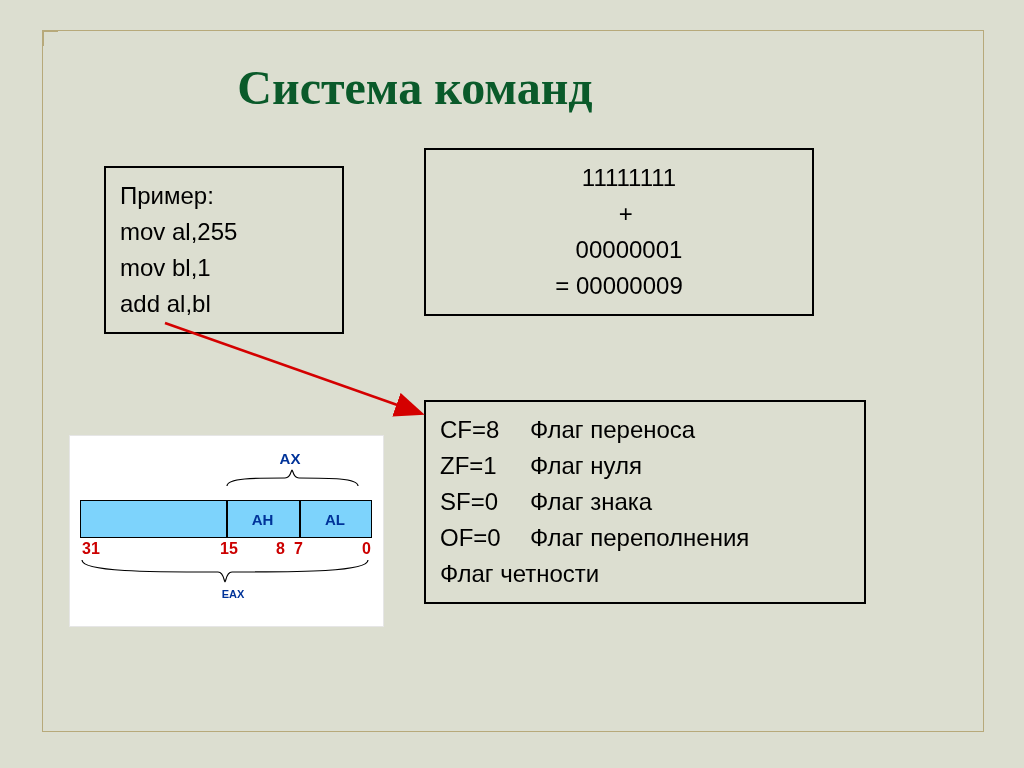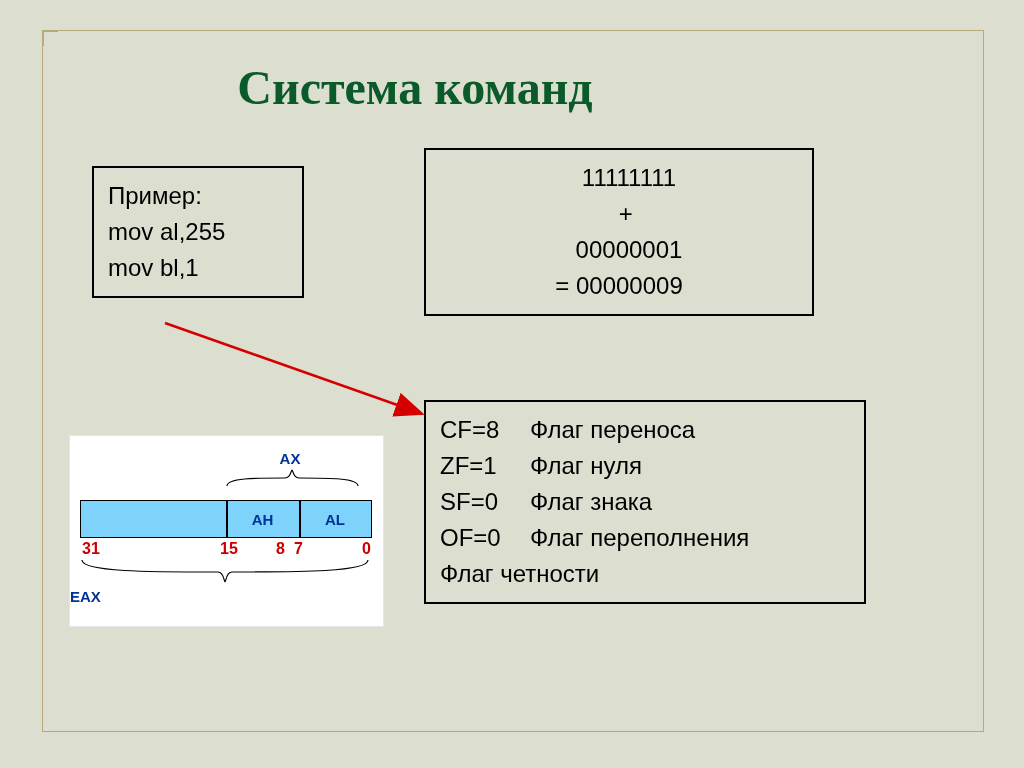--- a/index.html
+++ b/index.html
@@ -45,21 +45,21 @@
     border: 2px solid #000;
     background: transparent;
     font-size: 24px;
     color: #000;
     line-height: 1.5;
     padding: 10px 14px;
     box-sizing: border-box;
   }
   .box .row { white-space: pre; }
 
-  .box-code  { left: 92px; top: 166px; width: 212px; }
+  .box-code  { left: 104px; top: 166px; width: 240px; }
   .box-calc  { left: 424px; top: 148px; width: 390px; text-align: center; }
   .box-flags { left: 424px; top: 400px; width: 442px; }
 
   .flagrow { display: flex; }
   .flag-eq { width: 90px; }
 
   
   .reg {
     position: absolute;
     left: 70px;
@@ -106,25 +106,26 @@
     font-weight: bold;
     top: 104px;
   }
   .reg .b31 { left: 12px; }
   .reg .b15 { left: 150px; }
   .reg .b8  { left: 206px; }
   .reg .b7  { left: 224px; }
   .reg .b0  { left: 292px; }
   .reg .label-eax {
     position: absolute;
-    left: 0; width: 310px;
+    left: 8px; width: 310px;
     top: 152px;
+    text-align: center;
     color: #003399;
     font-weight: bold;
-    font-size: 15px;
+    font-size: 11px;
   }
   .reg .brace-bottom {
     position: absolute;
     left: 10px; top: 122px; width: 290px; height: 26px;
   }
   svg.brace path { fill: none; stroke: #000; stroke-width: 1.2; }
 
   
   .arrow {
     position: absolute;
@@ -138,20 +139,21 @@
 
 <div class="frame"></div>
 <div class="corner tl"></div>
 
 <div class="title">Система команд</div>
 
 <div class="box box-code">
   <div class="row">Пример:</div>
   <div class="row">mov al,255</div>
   <div class="row">mov bl,1</div>
+  <div class="row">add al,bl</div>
 </div>
 
 <div class="box box-calc">
   <div class="row">   11111111</div>
   <div class="row">  +</div>
   <div class="row">   00000001</div>
   <div class="row">= 00000009</div>
 </div>
 
 <div class="box box-flags">

